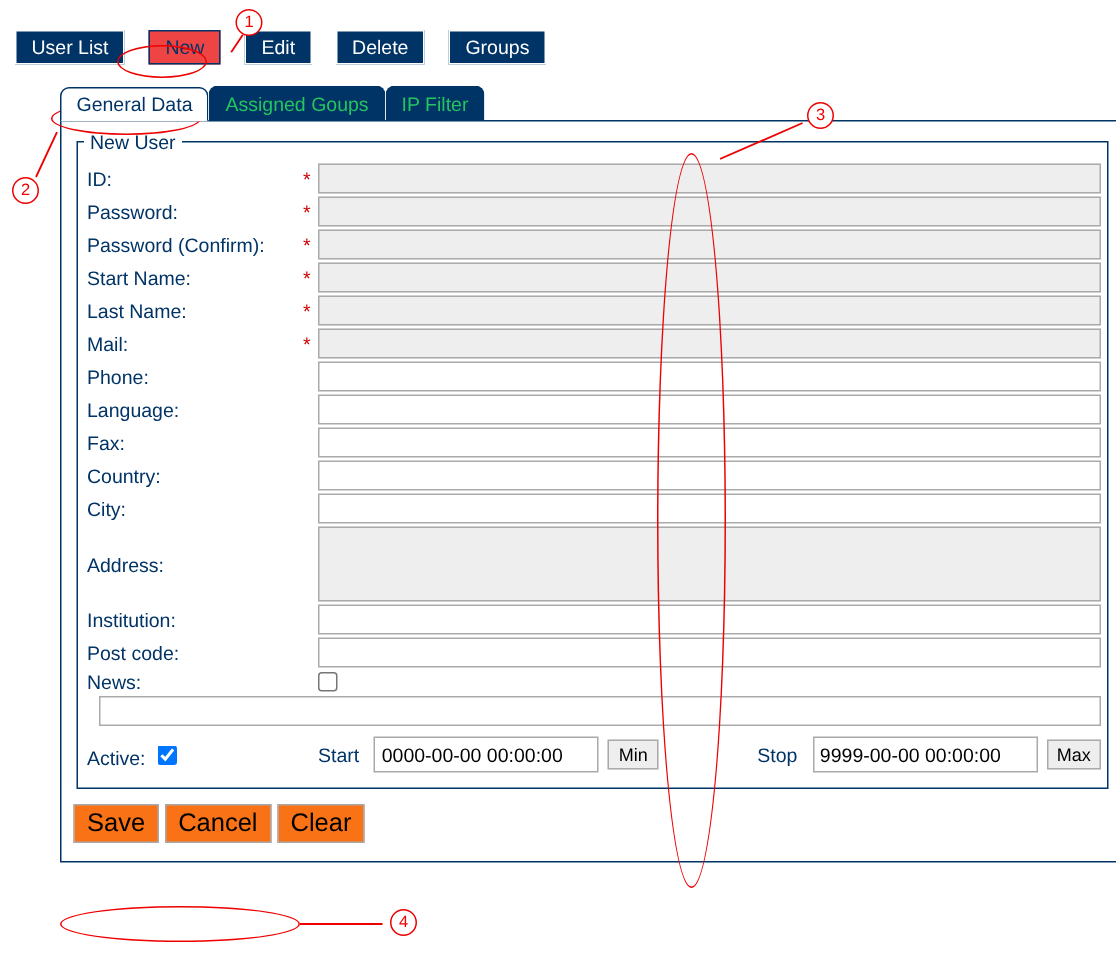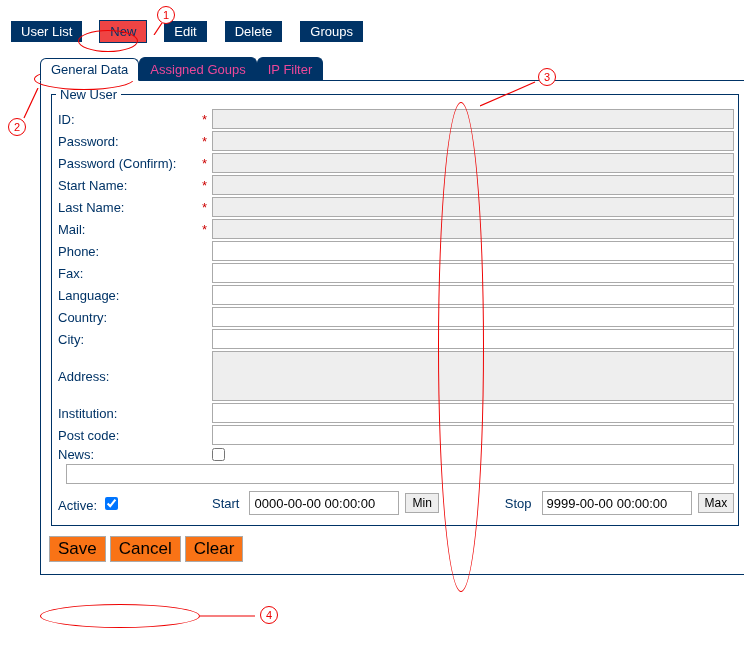--- a/index.html
+++ b/index.html
@@ -32,21 +32,21 @@
     border: 1px solid #003366;
   }
   .tabs {
     display: flex;
     gap: 0;
     margin-left: 30px;
     margin-bottom: 0;
   }
   .tabs .tab {
     background: #003366;
-    color: #ec4899;
+    color: #22c55e;
     border: 1px solid #003366;
     border-bottom: none;
     padding: 3px 10px;
     font-size: 13px;
     cursor: pointer;
     border-radius: 6px 6px 0 0;
     font-family: inherit;
   }
   .tabs .tab.active {
     background: #fff;
@@ -214,26 +214,26 @@
         <label>Mail:</label>
         <span class="req">*</span>
         <input type="text" style="">
       </div>
     <div class="row">
         <label>Phone:</label>
         <span class="req"></span>
         <input type="text" class="white" style="">
       </div>
     <div class="row">
+        <label>Language:</label>
+        <span class="req"></span>
+        <input type="text" class="white" style="">
+      </div>
+    <div class="row">
         <label>Fax:</label>
-        <span class="req"></span>
-        <input type="text" class="white" style="">
-      </div>
-    <div class="row">
-        <label>Language:</label>
         <span class="req"></span>
         <input type="text" class="white" style="">
       </div>
     <div class="row">
         <label>Country:</label>
         <span class="req"></span>
         <input type="text" class="white" style="">
       </div>
     <div class="row">
         <label>City:</label>

